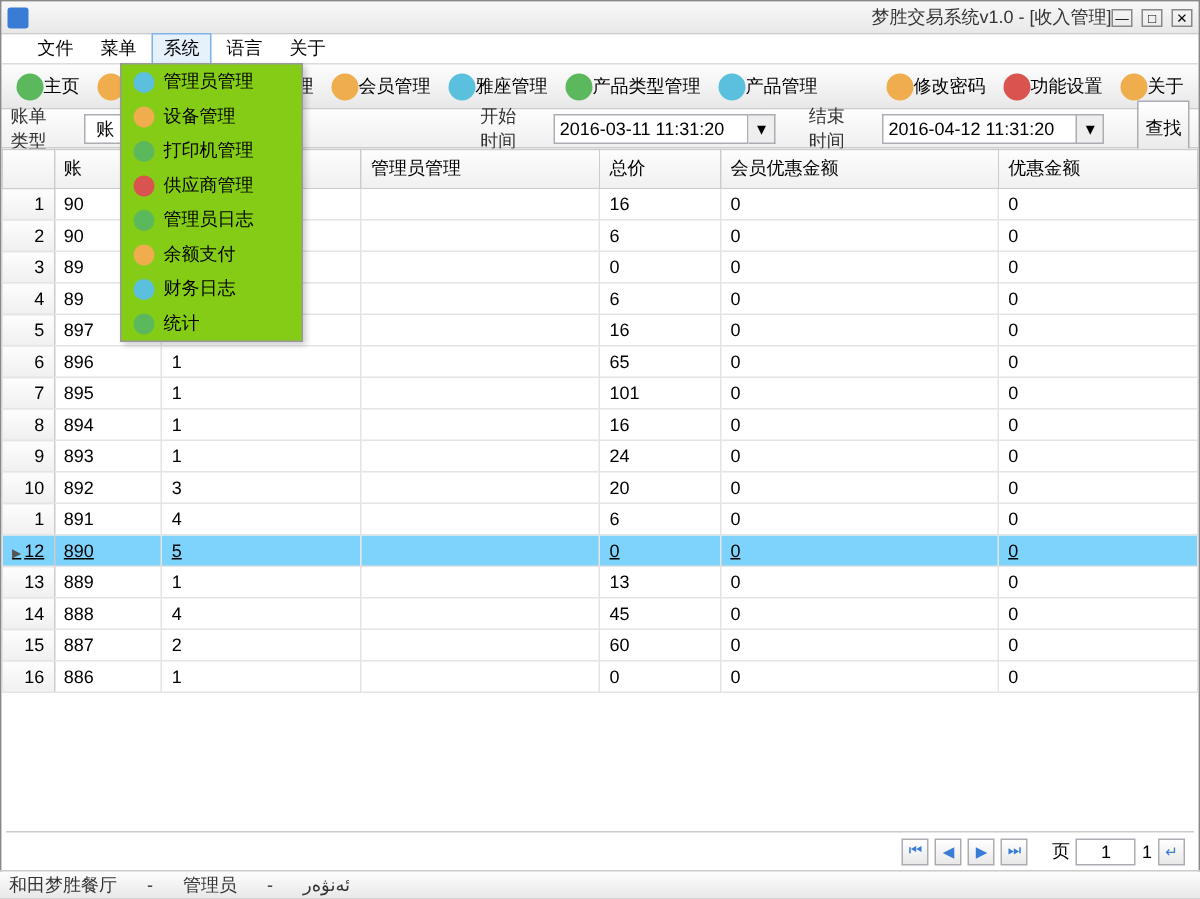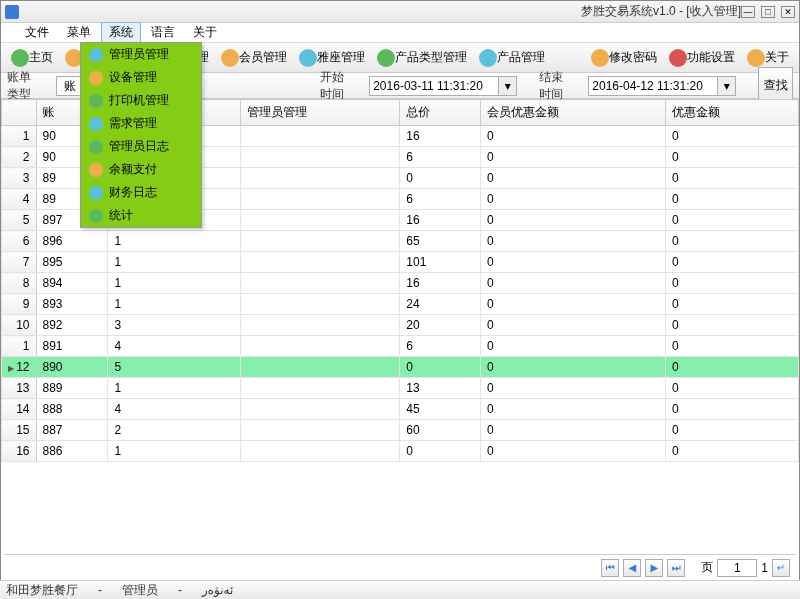--- a/index.html
+++ b/index.html
@@ -22,21 +22,21 @@
 .filterbar label { color: #333; }
 .filterbar select, .filterbar input.dt { border: 1px solid #abadb3; height: 20px; padding: 0 3px; background: #fff; }
 .filterbar .dt { width: 130px; }
 .filterbar .dt-wrap { display: flex; }
 .filterbar .dt-btn { width: 18px; height: 20px; border: 1px solid #abadb3; border-left: none; background: #eee; display: flex; align-items: center; justify-content: center; cursor: pointer; }
 .filterbar .search-btn { margin-left: auto; width: 60px; height: 37px; border: 1px solid #abadb3; background: linear-gradient(#fff,#e8e8e8); cursor: pointer; }
 .grid { position: relative; height: 482px; overflow: auto; background: #fff; }
 .grid table { border-collapse: collapse; width: 100%; }
 .grid th { background: linear-gradient(#fdfdfd,#f0f0f0); border: 1px solid #ccc; padding: 4px 6px; text-align: left; font-weight: normal; position: sticky; top: 0; }
 .grid td { border: 1px solid #e4e4e4; padding: 3px 6px; height: 18px; }
-.grid tr.selected td { background: #86efac; }
+.grid tr.selected td { background: #7dd3fc; text-decoration: underline; }
 .grid .rowhdr { width: 28px; text-align: right; background: linear-gradient(#fdfdfd,#f0f0f0); border-right: 1px solid #ccc; }
 .grid .rowhdr.sel::before { content: "▶"; font-size: 8px; color: #555; margin-right: 2px; }
 .dropdown { position: absolute; top: 42px; left: 80px; width: 122px; background: #84cc16; border: 1px solid #999; box-shadow: 2px 2px 4px rgba(0,0,0,0.2); z-index: 100; text-align: right; }
 .dropdown .dd-item { display: flex; align-items: center; gap: 6px; padding: 3px 8px; cursor: pointer; }
 .dropdown .dd-icon { width: 14px; height: 14px; border-radius: 50%; flex-shrink: 0; }
 .di0{background:#5bc0de;}.di1{background:#f0ad4e;}.di2{background:#5cb85c;}.di3{background:#d9534f;}.di4{background:#5bc0de;}.di5{background:#5cb85c;}.di6{background:#f0ad4e;}.di7{background:#5bc0de;}.di8{background:#5cb85c;}
 .pager { position: absolute; bottom: 19px; left: 4px; right: 4px; height: 26px; background: #fff; border-top: 1px solid #ccc; display: flex; align-items: center; justify-content: flex-end; gap: 4px; padding: 0 6px; }
 .pager .pg-btn { width: 18px; height: 18px; border: 1px solid #abadb3; background: linear-gradient(#fff,#e8e8e8); display: flex; align-items: center; justify-content: center; cursor: pointer; font-size: 10px; color: #3a7bd5; }
 .pager input { width: 40px; height: 18px; border: 1px solid #abadb3; text-align: center; }
 .statusbar { position: absolute; bottom: 0; left: 0; right: 0; height: 19px; background: linear-gradient(#fdfdfd,#e8e8e8); border-top: 1px solid #ccc; display: flex; align-items: center; padding: 0 6px; gap: 20px; color: #333; }
@@ -290,22 +290,22 @@
     </div>
     <div class="dd-item">
       <span class="dd-icon di1"></span>
       <span>设备管理</span>
     </div>
     <div class="dd-item">
       <span class="dd-icon di2"></span>
       <span>打印机管理</span>
     </div>
     <div class="dd-item">
-      <span class="dd-icon di4"></span>
-      <span>需求管理</span>
+      <span class="dd-icon di3"></span>
+      <span>供应商管理</span>
     </div>
     <div class="dd-item">
       <span class="dd-icon di5"></span>
       <span>管理员日志</span>
     </div>
     <div class="dd-item">
       <span class="dd-icon di6"></span>
       <span>余额支付</span>
     </div>
     <div class="dd-item">

